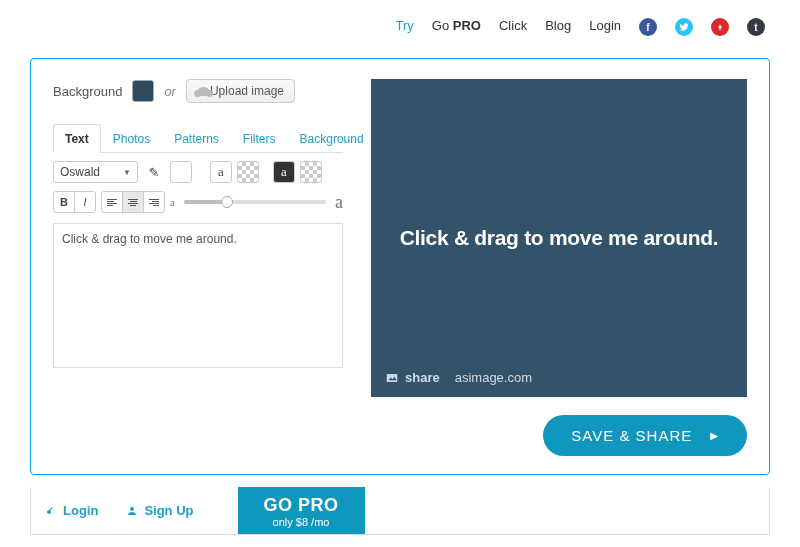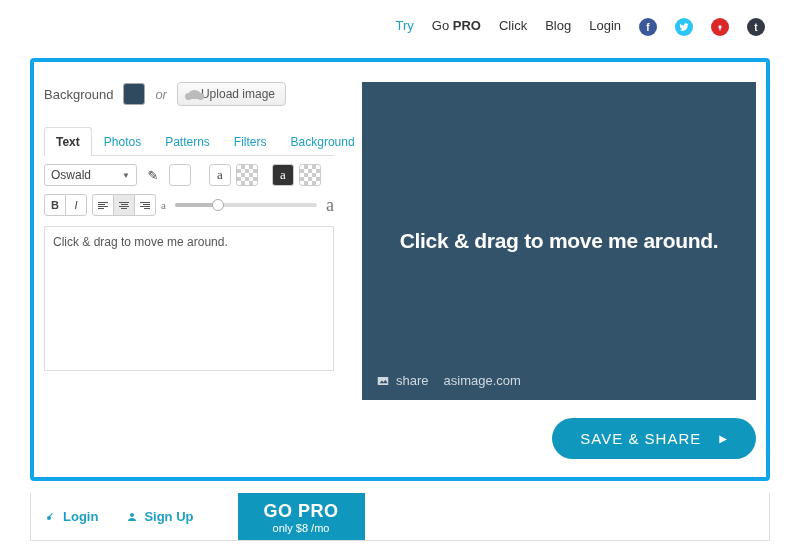--- a/index.html
+++ b/index.html
@@ -10,42 +10,42 @@
   .topnav a { text-decoration: none; color: #333; font-size: 13px; }
   .topnav a.try { color: #1e9fc4; }
   .topnav a.gopro strong { font-weight: bold; }
   .social { display: inline-flex; width: 18px; height: 18px; border-radius: 50%; color: #fff; align-items: center; justify-content: center; font-size: 10px; font-weight: bold; }
   .fb { background: #3b5998; }
   .tw { background: #29c5f6; }
   .pn { background: #db2828; }
   .tb { background: #333a45; }
 
   
-  .card { margin: 12px 30px; border: 4px solid #0ea5e9; border-radius: 4px; padding: 20px 10px 18px; }
+  .card { margin: 12px 30px; border: 1px solid #0ea5e9; border-radius: 4px; padding: 20px 22px 18px; }
   .cols { display: flex; gap: 28px; }
   .left { width: 290px; flex-shrink: 0; }
   .right { flex: 1; min-width: 0; }
 
   
   .bg-row { display: flex; align-items: center; gap: 10px; margin-bottom: 20px; font-size: 13px; color: #555; }
   .swatch { width: 22px; height: 22px; background: #2f4a5e; border: 1px solid #aaa; border-radius: 3px; }
   .or { font-style: italic; color: #888; }
   .upload-btn { border: 1px solid #ccc; background: linear-gradient(#fafafa,#eee); border-radius: 4px; padding: 4px 10px; font-size: 12px; color: #555; display: inline-flex; align-items: center; gap: 0; cursor: pointer; }
   .cloud { width: 13px; height: 9px; background: #bbb; border-radius: 50px 50px 0 0 / 40px 40px 0 0; position: relative; }
   .cloud::before { content:""; position:absolute; width:7px; height:7px; background:#bbb; border-radius:50%; left:-3px; bottom:-1px; }
   .cloud::after { content:""; position:absolute; width:7px; height:7px; background:#bbb; border-radius:50%; right:-3px; bottom:-1px; }
 
   
   .tabs { display:flex; border-bottom:1px solid #ddd; }
   .tab { padding:7px 11px; font-size:12px; color:#1e9fc4; cursor:pointer; border:1px solid transparent; border-bottom:none; position:relative; top:1px; }
   .tab.active { color:#333; font-weight:bold; border-color:#ddd; border-radius:3px 3px 0 0; background:#fff; }
 
   
   .tool-rows .row { display:flex; align-items:center; gap:5px; margin-top:8px; }
-  .font-select { border:1px solid #ccc; border-radius:3px; padding:3px 6px; font-size:12px; width:93px; display:flex; justify-content:space-between; align-items:center; cursor:pointer; background:#fff; }
+  .font-select { border:1px solid #ccc; border-radius:3px; padding:3px 6px; font-size:12px; width:85px; display:flex; justify-content:space-between; align-items:center; cursor:pointer; background:#fff; }
   .caret { font-size:8px; color:#666; }
   .sq { width:22px; height:22px; border:1px solid #ccc; border-radius:3px; display:flex; align-items:center; justify-content:center; background:#fff; font-size:11px; cursor:pointer; position:relative; }
   .sq.empty { background:#fff; }
   .sq.checker { background-image: linear-gradient(45deg,#ccc 25%,transparent 25%,transparent 75%,#ccc 75%),linear-gradient(45deg,#ccc 25%,transparent 25%,transparent 75%,#ccc 75%); background-size:8px 8px; background-position:0 0,4px 4px; }
   .sq.dark { background:#333; color:#fff; }
   .sq .letter { font-family: serif; font-size:13px; }
   .eyedrop { font-size:13px; }
   .toolbar-group { display:flex; }
   .toolbar-group .sq { border-radius:0; margin-left:-1px; }
   .toolbar-group .sq:first-child { border-radius:3px 0 0 3px; margin-left:0; }
@@ -64,21 +64,21 @@
   .slider .thumb { position:absolute; left:30%; top:50%; width:12px; height:12px; background:#fff; border:1px solid #aaa; border-radius:50%; transform:translate(-50%,-50%); }
 
   .text-area { width:100%; height:145px; border:1px solid #ddd; margin-top:10px; padding:8px; font-size:12px; color:#555; resize:none; font-family:inherit; }
   .add-text { margin-top:12px; border:2px dashed #ccc; text-align:center; padding:12px; color:#1e9fc4; font-size:13px; cursor:pointer; }
 
   
   .canvas { width:100%; height:318px; background:#33536b; position:relative; display:flex; align-items:center; justify-content:center; }
   .canvas-text { color:#fff; font-size:21px; font-weight:bold; font-family: 'Arial Narrow', Arial, sans-serif; letter-spacing:-0.3px; }
   .brand { position:absolute; left:14px; bottom:12px; color:#cfd9df; font-size:13px; display:flex; align-items:center; gap:6px; }
   .brand svg { width:14px; height:14px; fill:#cfd9df; }
-  .brand b { font-weight:normal;margin-top:8px; }
+  .brand b { font-weight:bold;margin-top:8px; }
 
   
   .save-row { display:flex; justify-content:flex-end; margin-top:18px; }
   .save-btn { background:#1097bd; color:#fff; border:none; border-radius:22px; padding:12px 28px; font-size:15px; letter-spacing:1px; display:flex; align-items:center; gap:18px; cursor:pointer; font-weight: 500;}
   .save-btn .chev { font-size:10px; }
 
   
   .bottom { margin: 0 30px; border:1px solid #ddd; border-top:none; display:flex; align-items:stretch; }
   .bottom .link { padding:14px 14px; color:#1e9fc4; font-size:13px; display:flex; align-items:center; gap:6px; cursor:pointer; font-weight:bold; }
   .gopro-box { background:#1097bd; color:#fff; padding:8px 26px 6px; text-align:center; cursor:pointer; margin-left: 30px;}

